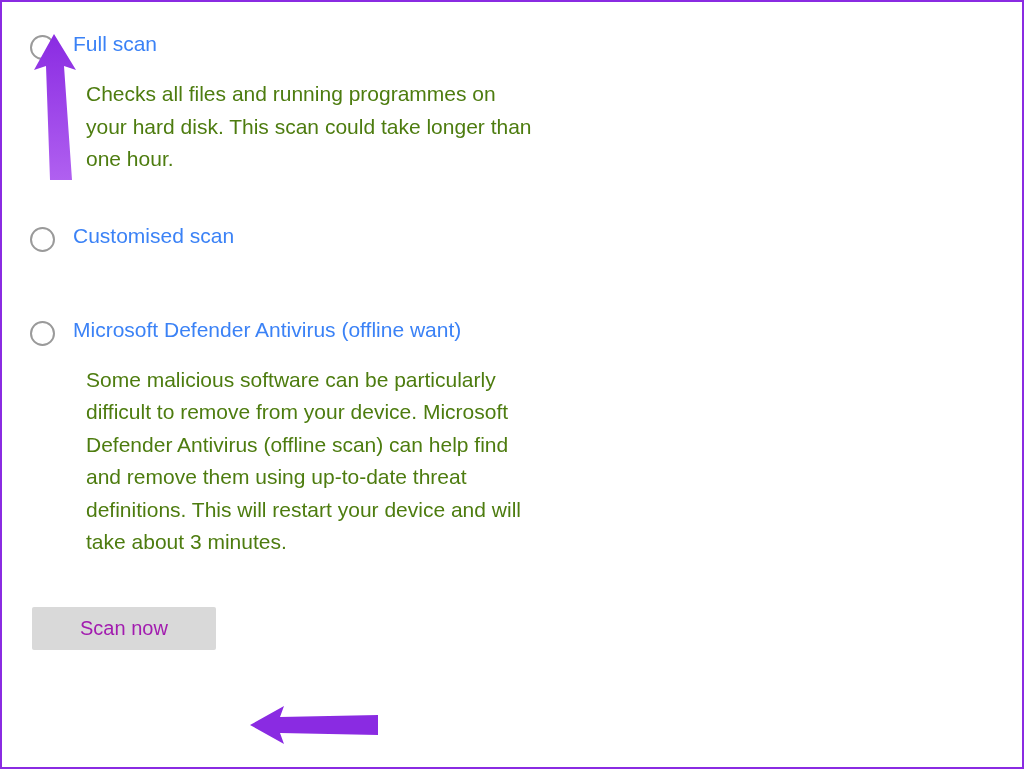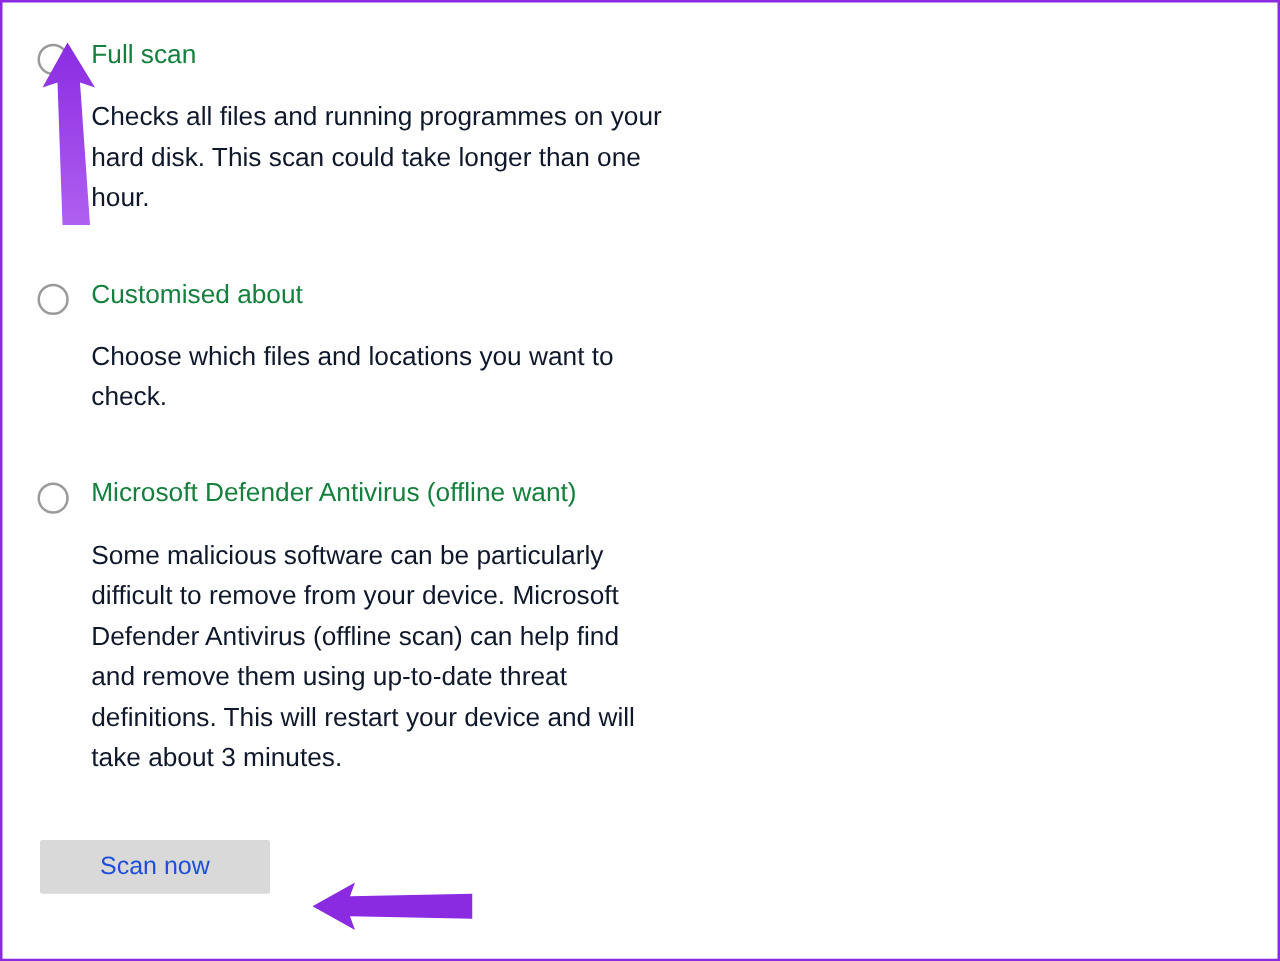--- a/index.html
+++ b/index.html
@@ -28,35 +28,36 @@
       border: 2px solid #9a9a9a;
       border-radius: 50%;
       margin-right: 18px;
       margin-top: 3px;
       background: #fff;
       cursor: pointer;
     }
     .opt-body { max-width: 460px; }
     .opt-title {
       font-size: 21px;
-      color: #15803d;
+      color: #3b82f6;
       font-weight: 400;
       margin-bottom: 22px;
     }
     .opt-desc {
       font-size: 21px;
       line-height: 1.55;
-      color: #0f172a;
+      color: #4d7c0f;
       font-weight: 400;
+      margin-left: 13px;
     }
     .scan-btn {
       display: inline-block;
       padding: 10px 48px;
       background: #d9d9d9;
-      color: #1d4ed8;
+      color: #a21caf;
       font-size: 20px;
       font-family: inherit;
       border: none;
       cursor: pointer;
       border-radius: 2px;
     }
     .scan-row { padding-left: 2px; }
 
     
     .arrow {
@@ -74,22 +75,21 @@
     <span class="radio"></span>
     <div class="opt-body">
       <div class="opt-title">Full scan</div>
       <div class="opt-desc">Checks all files and running programmes on your hard disk. This scan could take longer than one hour.</div>
     </div>
   </div>
 
   <div class="option">
     <span class="radio"></span>
     <div class="opt-body">
-      <div class="opt-title">Customised about</div>
-      <div class="opt-desc">Choose which files and locations you want to check.</div>
+      <div class="opt-title">Customised scan</div>
     </div>
   </div>
 
   <div class="option">
     <span class="radio"></span>
     <div class="opt-body">
       <div class="opt-title">Microsoft Defender Antivirus (offline want)</div>
       <div class="opt-desc">Some malicious software can be particularly difficult to remove from your device. Microsoft Defender Antivirus (offline scan) can help find and remove them using up-to-date threat definitions. This will restart your device and will take about 3 minutes.</div>
     </div>
   </div>

